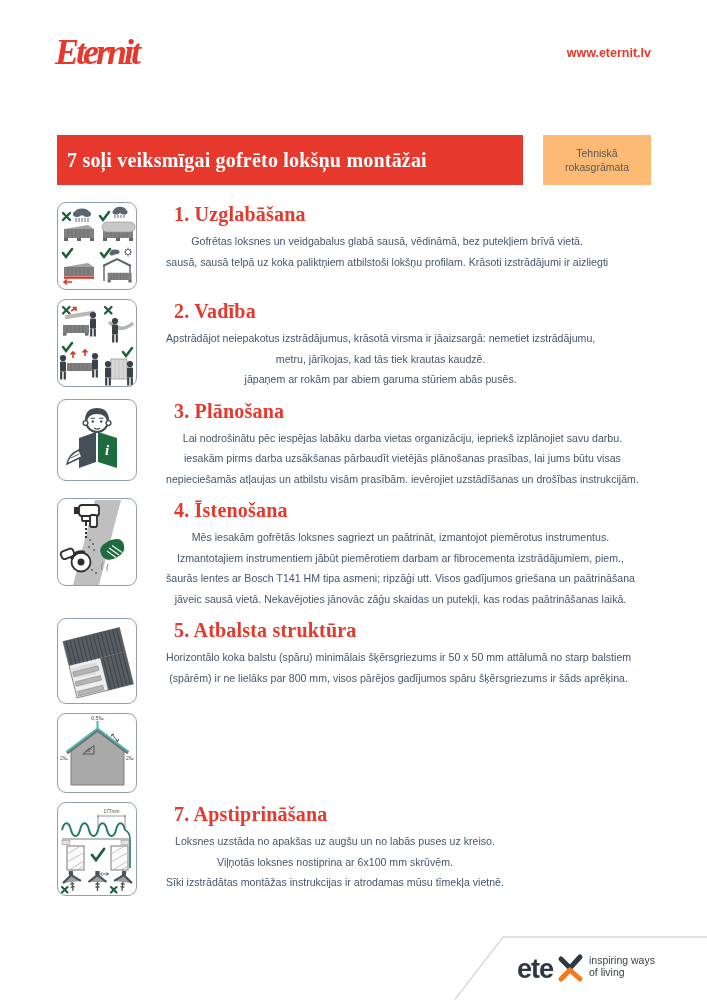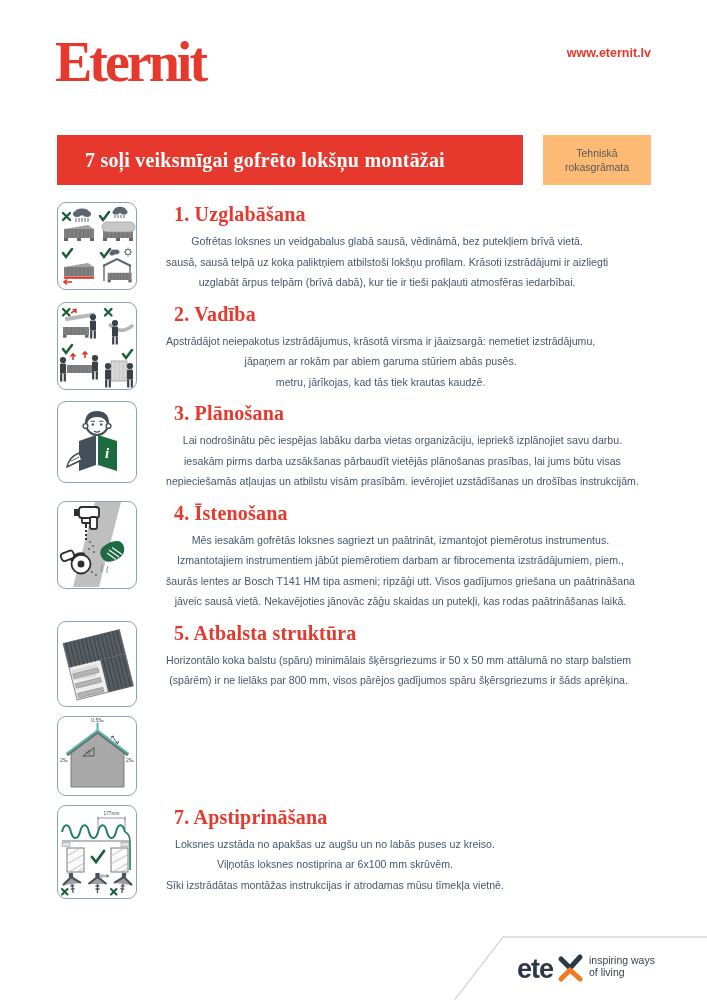--- a/index.html
+++ b/index.html
@@ -1,26 +1,26 @@
 <!DOCTYPE html>
 <html><head>
 <meta charset="utf-8">
 <style>
   html,body{margin:0;padding:0;background:#ffffff;}
   .page{position:relative;width:707px;height:1000px;background:#ffffff;overflow:hidden;
         font-family:"Liberation Sans",sans-serif;}
   
   .header{position:relative;height:135px;}
   .logo{position:absolute;left:55px;top:34px;font-family:"Liberation Serif",serif;
-        font-weight:bold;font-size:56px;letter-spacing:-3px;color:#e6382c;line-height:1;}
+        font-style:italic;font-weight:bold;font-size:36px;letter-spacing:-3px;color:#e6382c;line-height:1;}
   .site-url{position:absolute;right:56px;top:46px;font-size:12.5px;font-weight:bold;color:#e6382c;margin-left:47px;}
   
   .banner-row{display:flex;margin:0 56px 0 57px;height:50px;}
   .banner{width:466px;box-sizing:border-box;background:#e6382c;color:#ffffff;display:flex;align-items:center;
-          padding-left:28px;font-family:"Liberation Serif",serif;font-weight:bold;font-size:20px;letter-spacing:.2px;}
+          padding-left:10px;font-family:"Liberation Serif",serif;font-weight:bold;font-size:20px;letter-spacing:.2px;}
   .badge{margin-left:20px;width:108px;background:#fdba74;color:#575756;display:flex;flex-direction:column;
          justify-content:center;align-items:center;font-size:10.5px;line-height:14px;text-align:center;}
   
   .sections{margin:17px 56px 0 57px;}
   .section{display:flex;margin-bottom:9px;}
   .illus{width:80px;flex-shrink:0;margin-right:29px;border:1.5px solid #8fa0b4;border-radius:9px;
          box-sizing:border-box;background:#fff;display:flex;align-items:center;justify-content:center;overflow:hidden;}
   .h88{height:88px}.h82{height:82px}.h86{height:86px}.h80{height:80px}.h94{height:94px}
   .content{padding-top:0;}
   .content h2{margin:0 8px 5px;font-family:"Liberation Serif",serif;font-weight:700;font-size:20px;
@@ -104,21 +104,20 @@
             <path d="M6 6v9 M10 6v9 M14 6v9 M18 6v9 M22 6v9 M26 6v9" stroke="#6a6a6a" stroke-width=".8"></path>
             <rect x="2" y="15" width="4" height="3" fill="#666"></rect>
               <rect x="28" y="15" width="4" height="3" fill="#666"></rect>
           </g>
         </svg>
       </div>
       <div class="content">
         <h2>1. Uzglabāšana</h2>
         <div class="line">Gofrētas loksnes un veidgabalus glabā sausā, vēdināmā, bez putekļiem brīvā vietā.</div>
         <div class="line">sausā, sausā telpā uz koka paliktņiem atbilstoši lokšņu profilam. Krāsoti izstrādājumi ir aizliegti</div>
-        <div class="line">uzglabāt ārpus telpām (brīvā dabā), kur tie ir tieši pakļauti atmosfēras iedarbībai.</div>
       </div>
     </div>
 
     <div class="section">
       <div class="illus h88">
         <svg width="77" height="85" viewBox="0 0 77 85">
           <defs>
             <g id="wkr">
               <circle cx="0" cy="-13" r="3.1" fill="#3a4149"></circle>
               <rect x="-3" y="-9.5" width="6" height="10" rx="1.2" fill="#3a4149"></rect>
@@ -150,22 +149,22 @@
           <path d="M64 51 l3 4 l6 -8" stroke="#1e5f3a" stroke-width="2.5" fill="none" stroke-linecap="round"></path>
           <rect x="52" y="58" width="16" height="20" fill="#d8d8d8" stroke="#9a9a9a" stroke-width=".8"></rect>
           <path d="M56 58v20 M60 58v20 M64 58v20" stroke="#bdbdbd" stroke-width=".7"></path>
           <use href="#wkr" transform="translate(49,76)"></use>
           <use href="#wkr" transform="translate(71,76)"></use>
         </svg>
       </div>
       <div class="content">
         <h2>2. Vadība</h2>
         <div class="line">Apstrādājot neiepakotus izstrādājumus, krāsotā virsma ir jāaizsargā: nemetiet izstrādājumu,</div>
+        <div class="line">metru, jārīkojas, kad tās tiek krautas kaudzē.</div>
         <div class="line">jāpaņem ar rokām par abiem garuma stūriem abās pusēs.</div>
-        <div class="line">metru, jārīkojas, kad tās tiek krautas kaudzē.</div>
       </div>
     </div>
 
     <div class="section">
       <div class="illus h82">
         <svg width="77" height="79" viewBox="0 0 77 79">
           <circle cx="38" cy="21" r="11" fill="#ffffff" stroke="#444c54" stroke-width="2"></circle>
           <path d="M26 19 q1 -11 12 -11 q11 0 12 11 l-1.5 4 q-1 -9 -10.5 -9 q-9.5 0 -10.5 9 z" fill="#444c54"></path>
           <circle cx="26.5" cy="23" r="2.4" fill="#fff" stroke="#444c54" stroke-width="1.4"></circle>
           <circle cx="49.5" cy="23" r="2.4" fill="#fff" stroke="#444c54" stroke-width="1.4"></circle>

